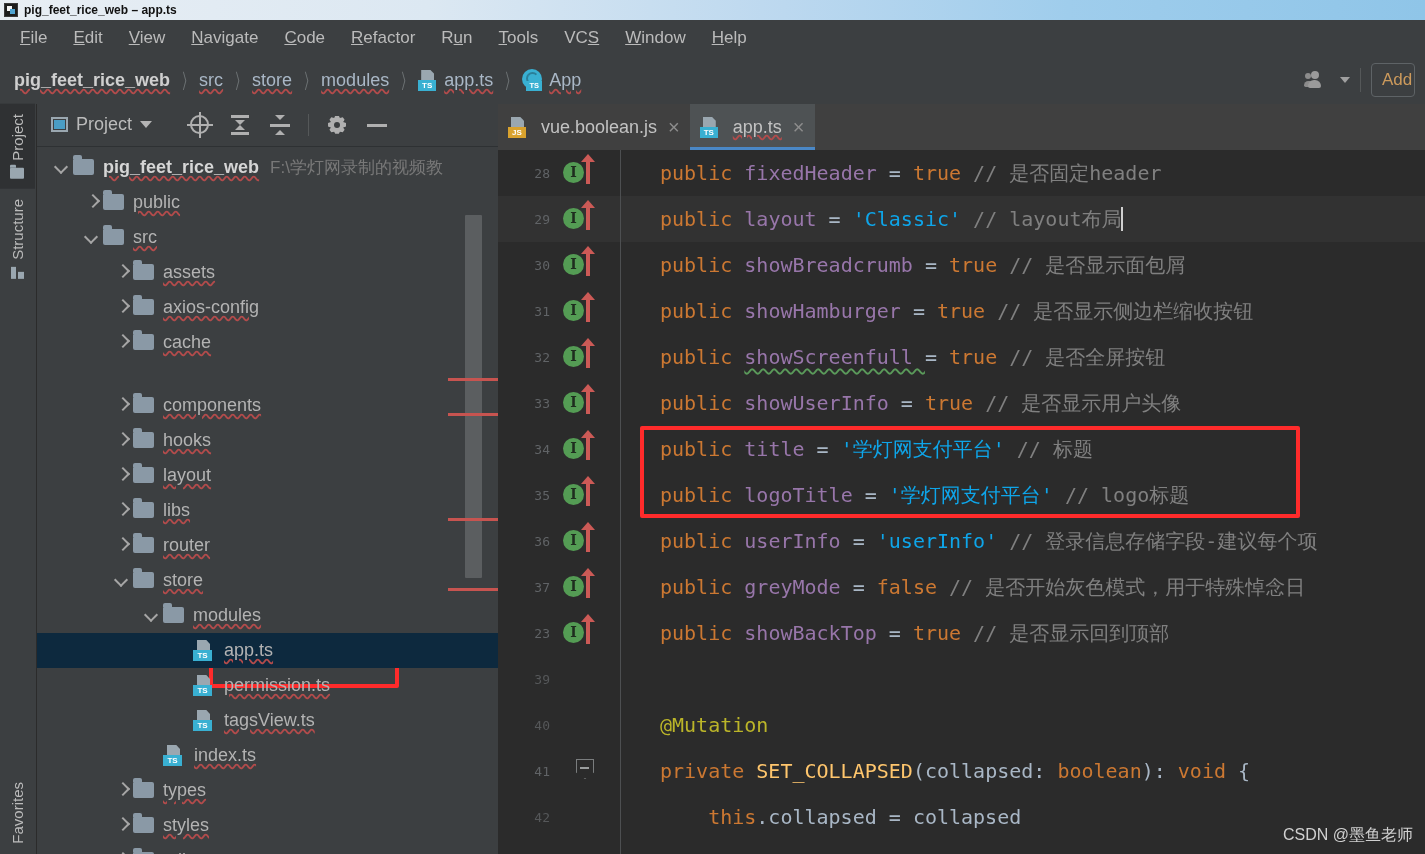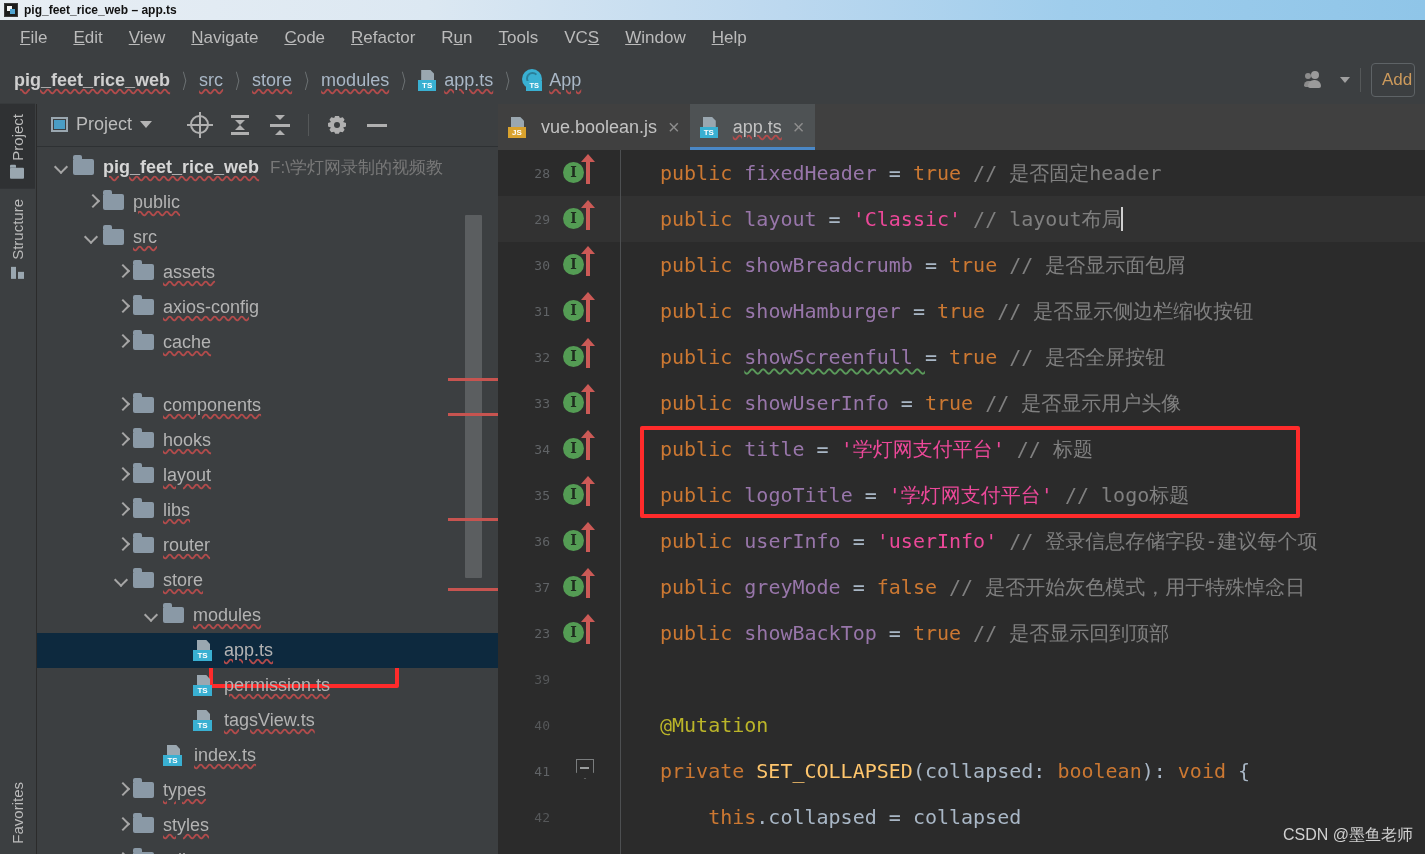--- a/index.html
+++ b/index.html
@@ -519,21 +519,21 @@
   }
   .code-text {
     font-size: 20px;
     padding-left: 40px;
     white-space: pre;
     font-family: "DejaVu Sans Mono", monospace;
     line-height: 1;
   }
   .kw  { color: #cc7832; }
   .fld { color: #9876aa; }
-  .str { color: #ec4899; }
+  .str { color: #0ea5e9; }
   .cmt { color: #808080; }
   .ann { color: #bbb529; }
   .mth { color: #ffc66d; }
   .pln { color: #a9b7c6; }
   .op  { color: #a9b7c6; }
   .wavy-grn {
     text-decoration: underline;
     text-decoration-style: wavy;
     text-decoration-color: #5a9a5a;
     text-underline-offset: 4px;

